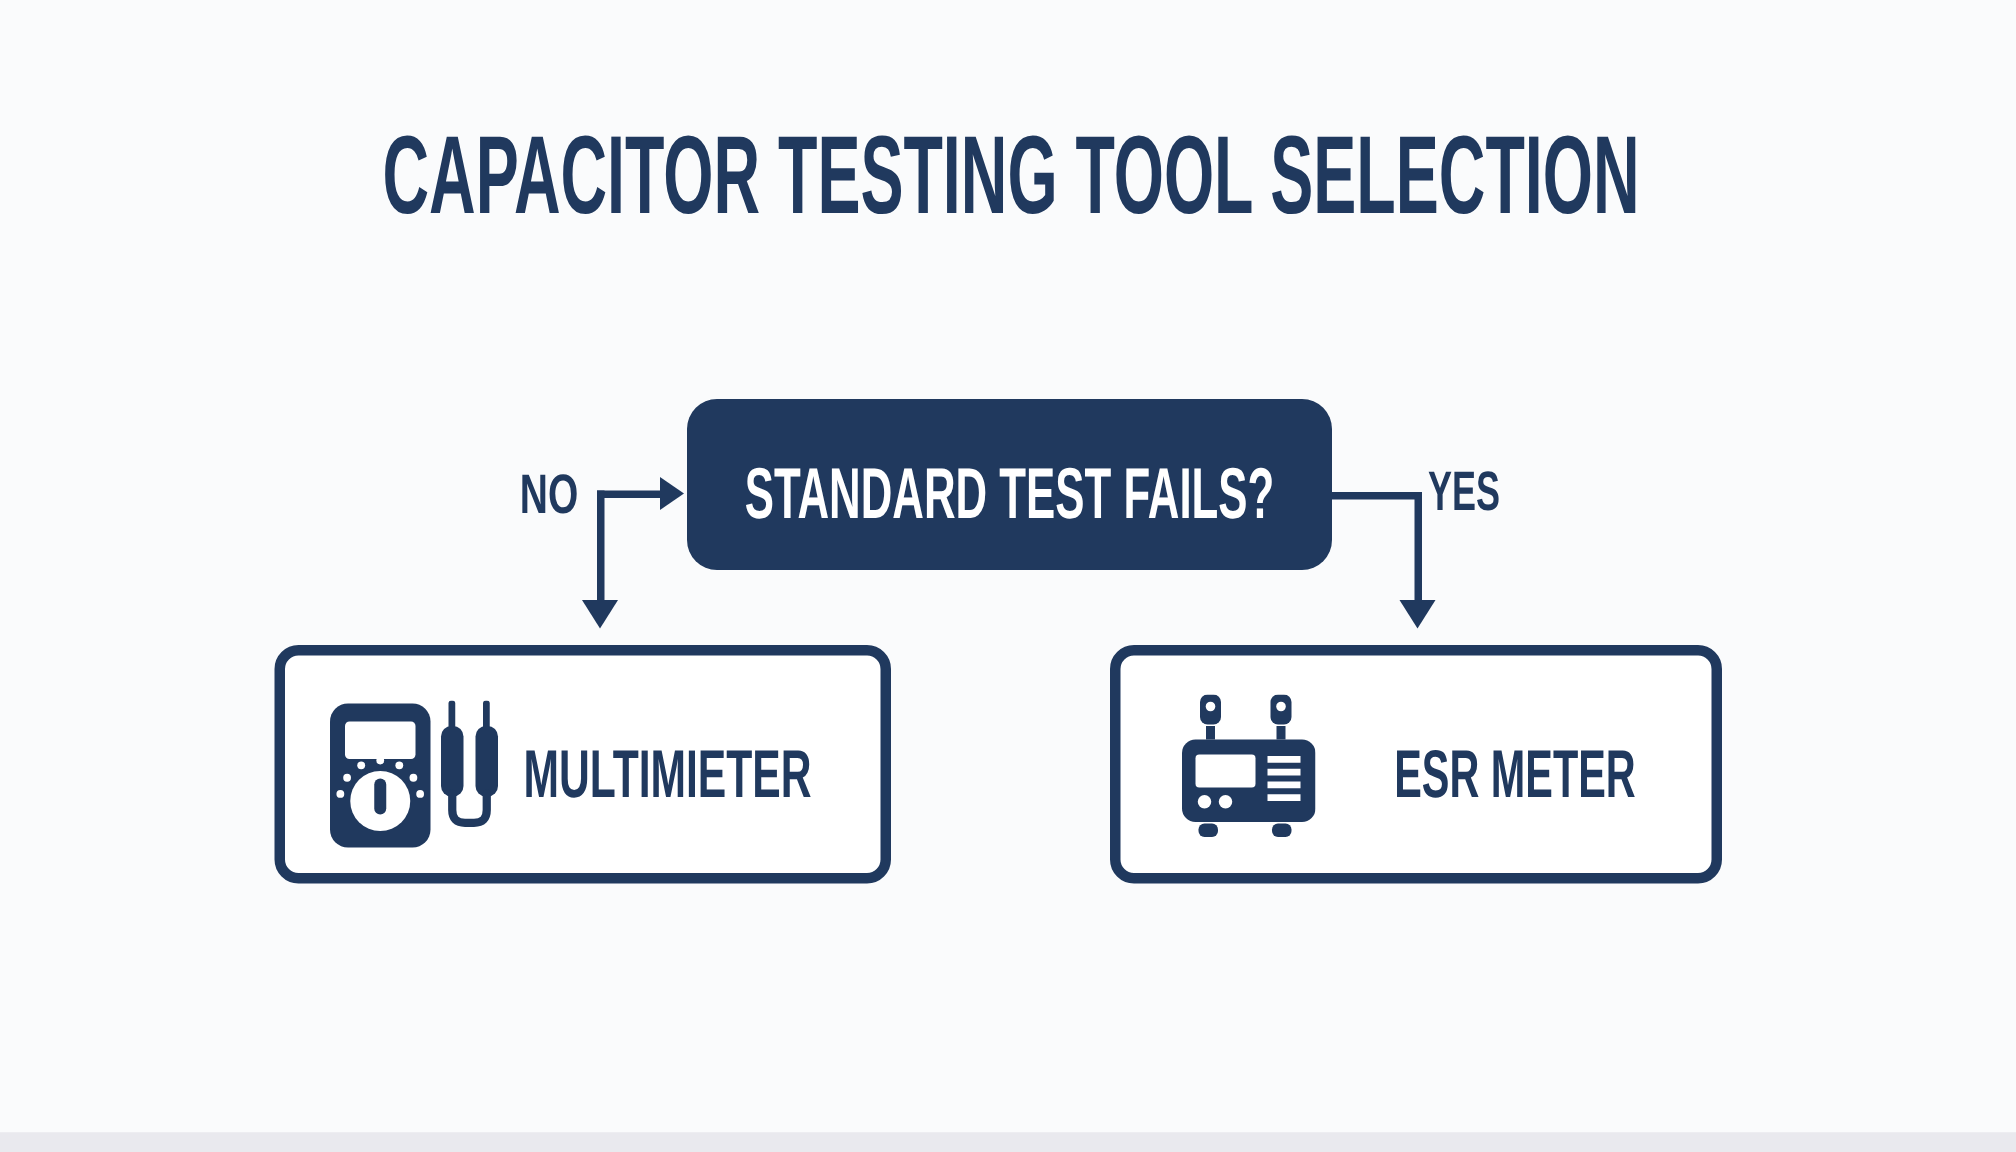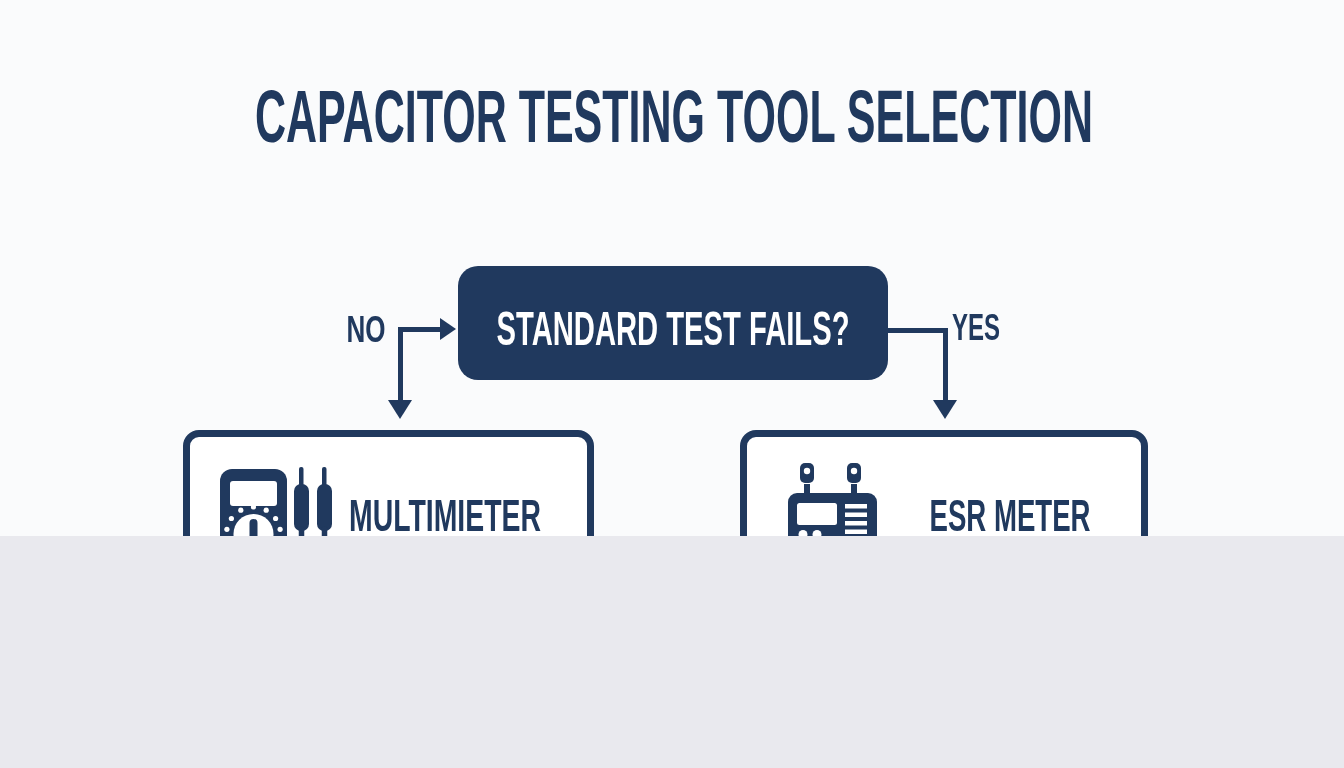--- a/index.html
+++ b/index.html
@@ -1,18 +1,18 @@
 <!DOCTYPE html>
 <html style="--navy: #20395e; --white: #ffffff; --background: #fafbfc;"><head>
 <meta charset="utf-8">
 <style>
   html,body{margin:0;padding:0;background:#e9e9ee;}
   .canvas{
     position:relative;
-    width:1344px;height:536px;
+    width:1344px;height:755px;
     margin:0 auto;
     background:var(--background,#fafbfc);
     overflow:hidden;
     font-family:"Liberation Sans","DejaVu Sans",sans-serif;
   }
   svg.label{position:absolute;overflow:visible;}
   svg.label text{
     font-family:"Liberation Sans","DejaVu Sans",sans-serif;
     font-weight:bold;
   }

